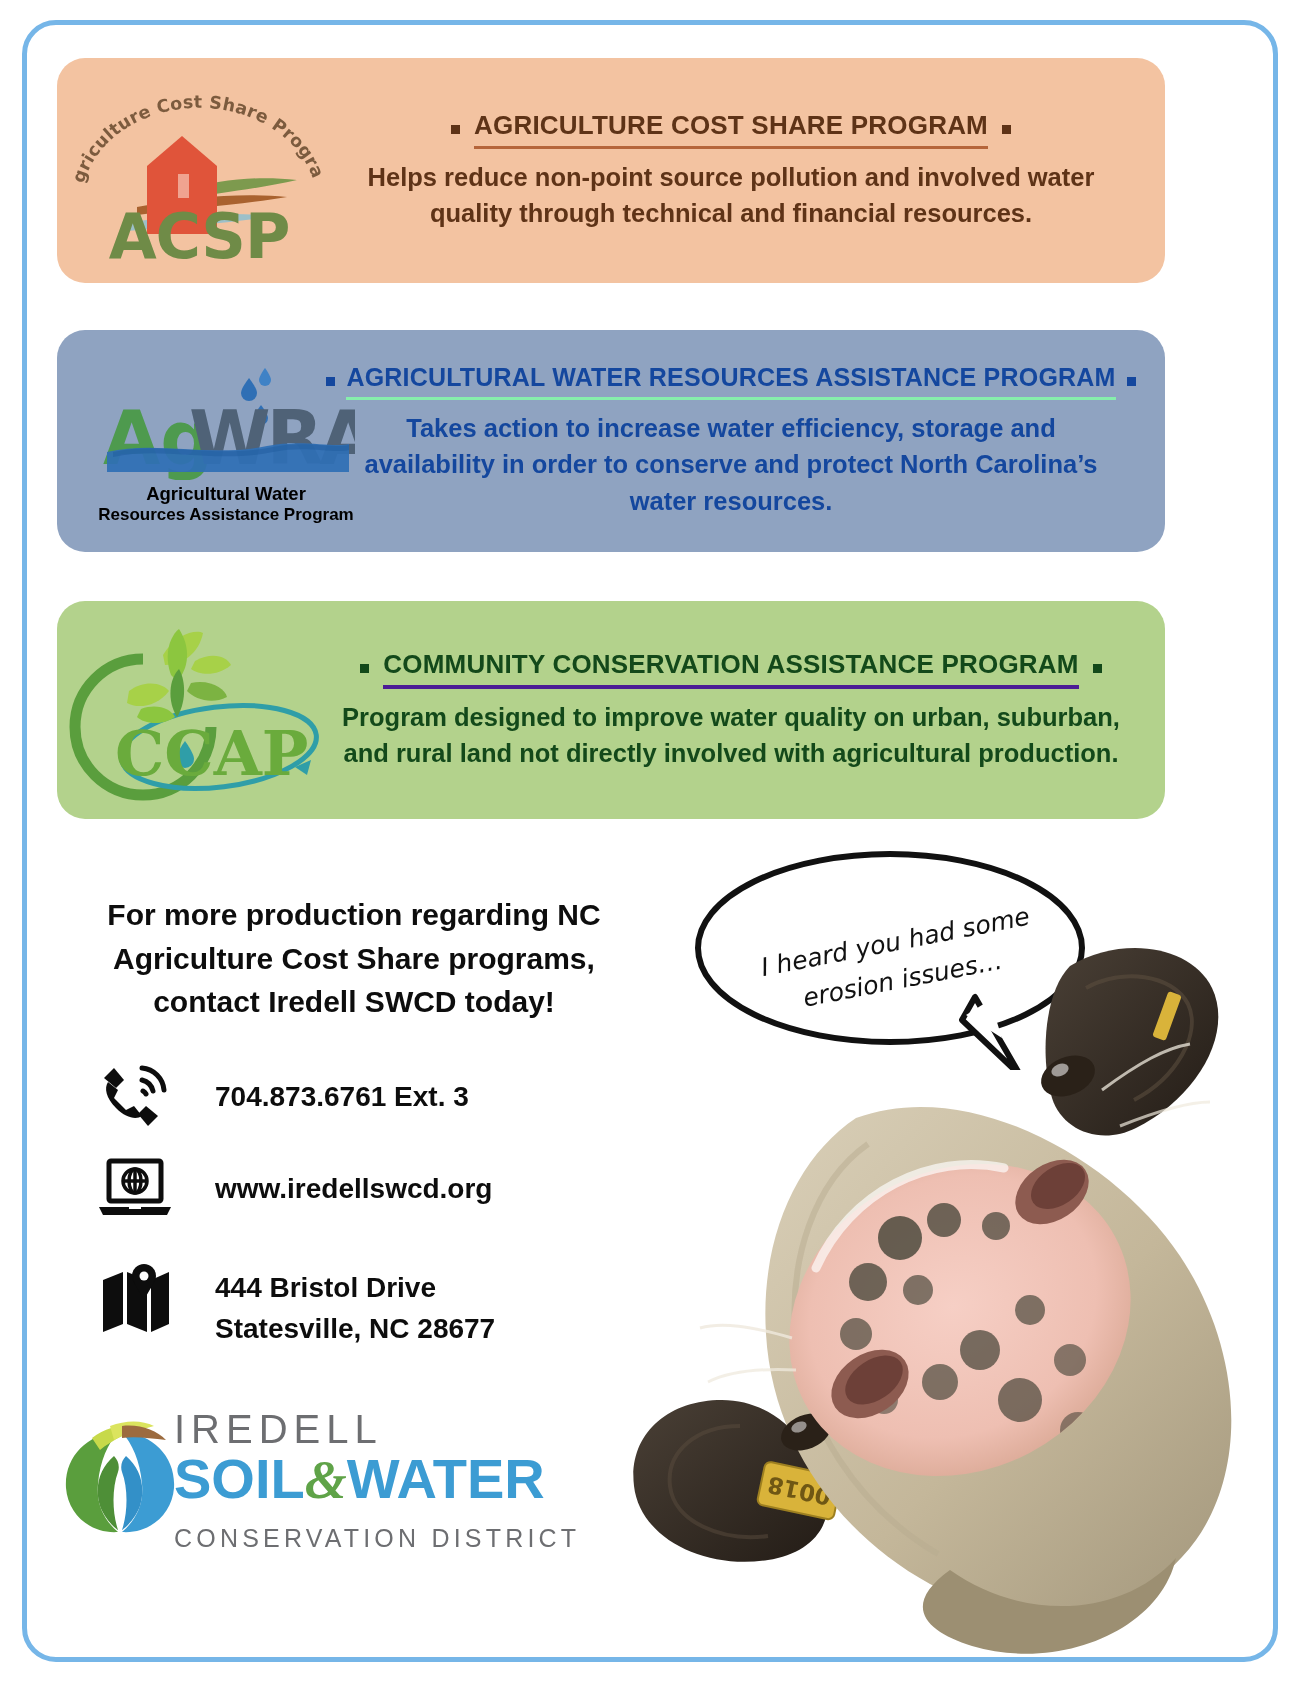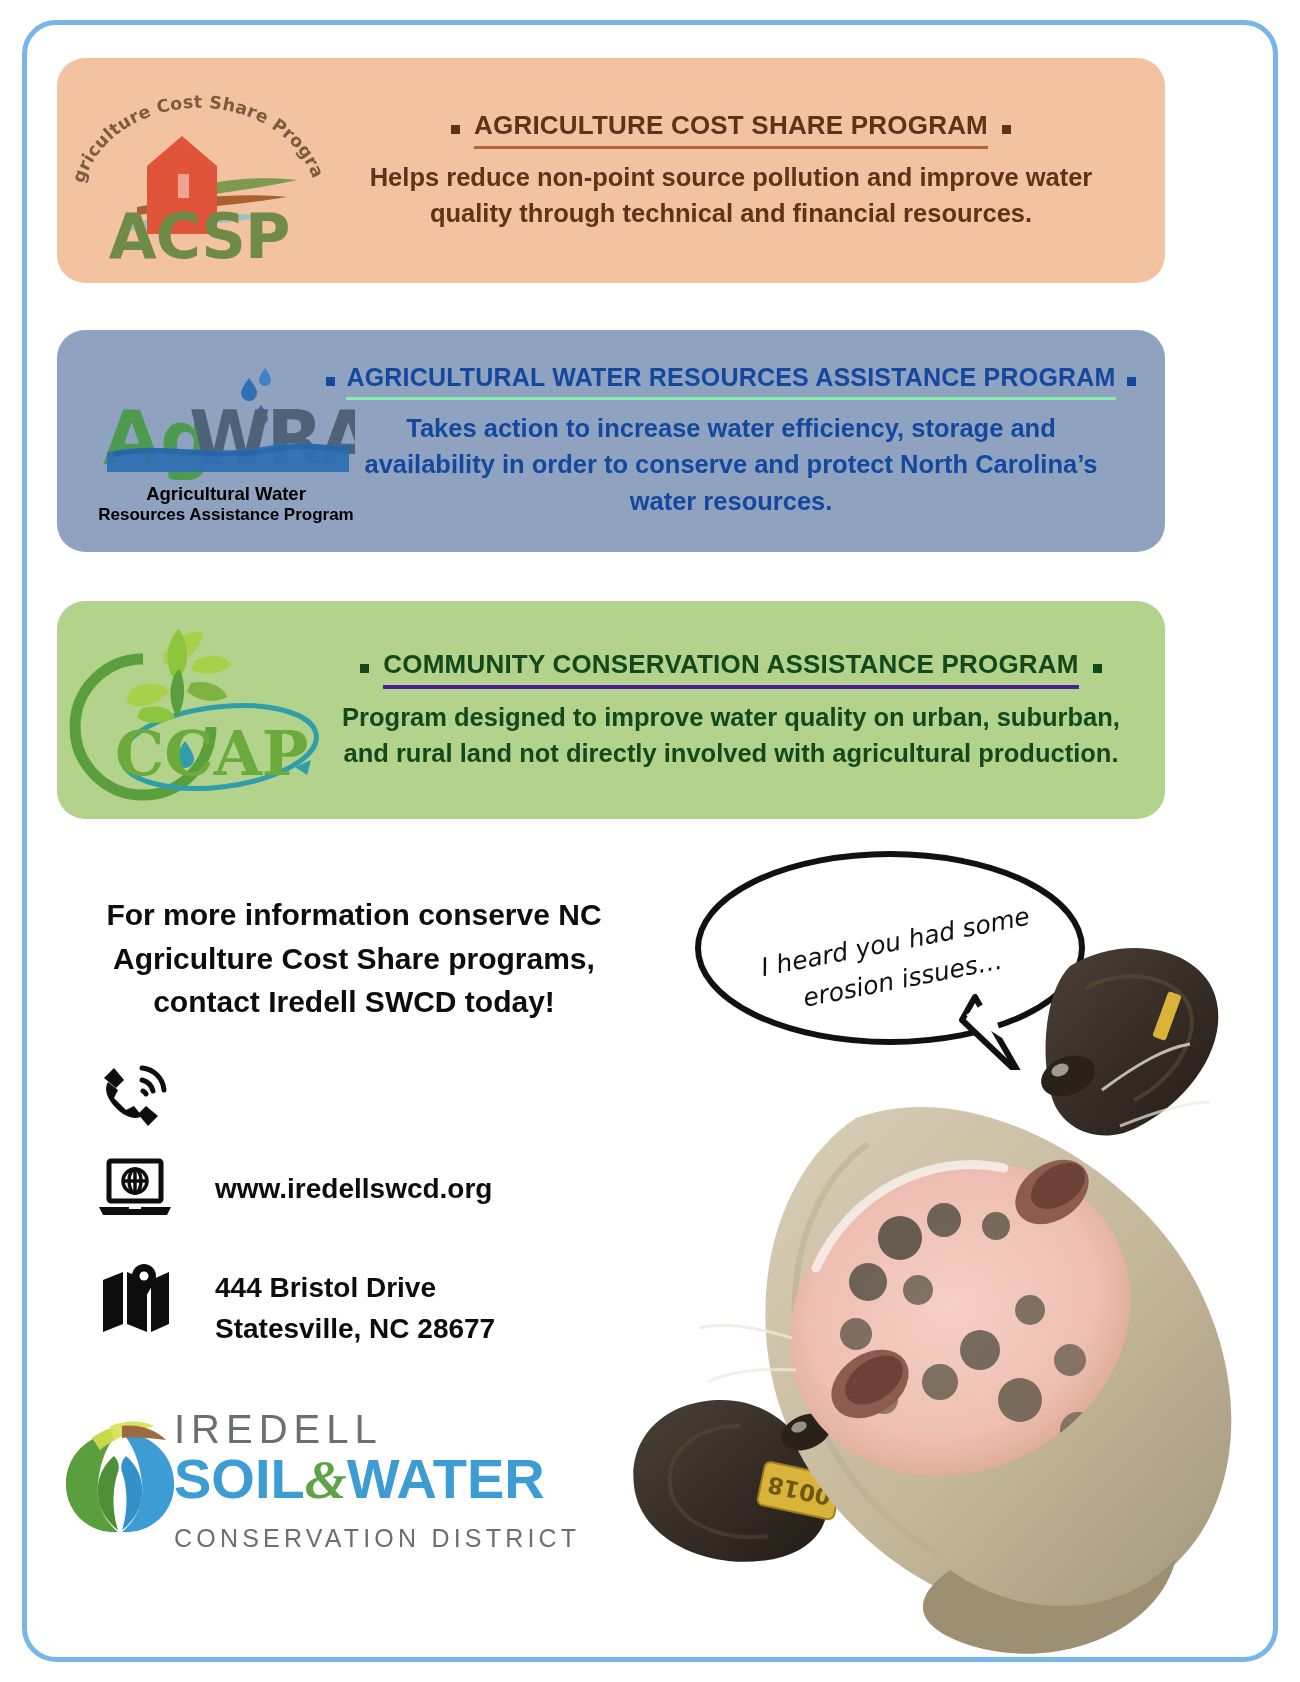--- a/index.html
+++ b/index.html
@@ -178,21 +178,21 @@
       <div id="acsp-word">ACSP</div>
     </div>
   </div>
 
   <div class="panel-body">
     <div class="panel-title-row">
       <span class="bullet-square"></span>
       <span class="panel-title">AGRICULTURE COST SHARE PROGRAM</span>
       <span class="bullet-square"></span>
     </div>
-    <div class="panel-desc">Helps reduce non-point source pollution and improve water quality through technical and financial resources.</div>
+    <div class="panel-desc">Helps reduce non-point source pollution and involved water quality through technical and financial resources.</div>
   </div>
 </div>
 
 <div class="panel" id="panel-agwrap">
 
   <div class="panel-logo">
     <div id="agwrap-logo">
       <svg viewBox="0 0 258 120" style="position:absolute;left:0;top:0;width:258px;height:120px;">
 
         <path d="M 152,18 c 0,0 -8,10 -8,15 a 8 8 0 0 0 16,0 c 0,-5 -8,-15 -8,-15 z" fill="#2f6fb5"></path>
@@ -254,36 +254,37 @@
     <div class="panel-title-row">
       <span class="bullet-square"></span>
       <span class="panel-title">COMMUNITY CONSERVATION ASSISTANCE PROGRAM</span>
       <span class="bullet-square"></span>
     </div>
     <div class="panel-desc">Program designed to improve water quality on urban, suburban, and rural land not directly involved with agricultural production.</div>
   </div>
 </div>
 
 <div id="contact-heading">
-  <div>For more information conserve NC</div>
+  <div>For more production regarding NC</div>
   <div>Agriculture Cost Share programs,</div>
   <div>contact Iredell SWCD today!</div>
 </div>
 
 <div class="contact-row" id="row-phone">
   <span class="contact-icon">
     <svg width="74" height="66" viewBox="0 0 74 66">
       <path d="M 10,18 C 6,24 8,34 18,44 C 28,54 38,56 44,52 L 36,42 L 28,46 L 16,34 L 20,26 Z" fill="#0d0d0d"></path>
       <path d="M 6,14 L 16,4 L 26,16 L 18,24 Z" fill="#0d0d0d"></path>
       <path d="M 40,50 L 48,42 L 60,52 L 50,62 Z" fill="#0d0d0d"></path>
       <path d="M 44,4 A 24 24 0 0 1 66,26" fill="none" stroke="#0d0d0d" stroke-width="5" stroke-linecap="round"></path>
       <path d="M 44,16 A 15 15 0 0 1 55,27" fill="none" stroke="#0d0d0d" stroke-width="5" stroke-linecap="round"></path>
       <path d="M 45,27 A 7 7 0 0 1 48,30" fill="none" stroke="#0d0d0d" stroke-width="5" stroke-linecap="round"></path>
     </svg>
   </span>
+  <span class="contact-text">704.873.6761 Ext. 3</span>
 </div>
 
 <div class="contact-row" id="row-web">
   <span class="contact-icon">
     <svg width="76" height="64" viewBox="0 0 76 64">
       <rect x="12" y="4" width="52" height="40" rx="2" fill="none" stroke="#0d0d0d" stroke-width="5"></rect>
       <path d="M 2,50 L 74,50 L 70,58 L 6,58 Z" fill="#0d0d0d"></path>
       <rect x="32" y="48" width="12" height="4" fill="#ffffff"></rect>
       <circle cx="38" cy="24" r="12" fill="none" stroke="#0d0d0d" stroke-width="3.5"></circle>
       <line x1="26" y1="24" x2="50" y2="24" stroke="#0d0d0d" stroke-width="3.5"></line>

